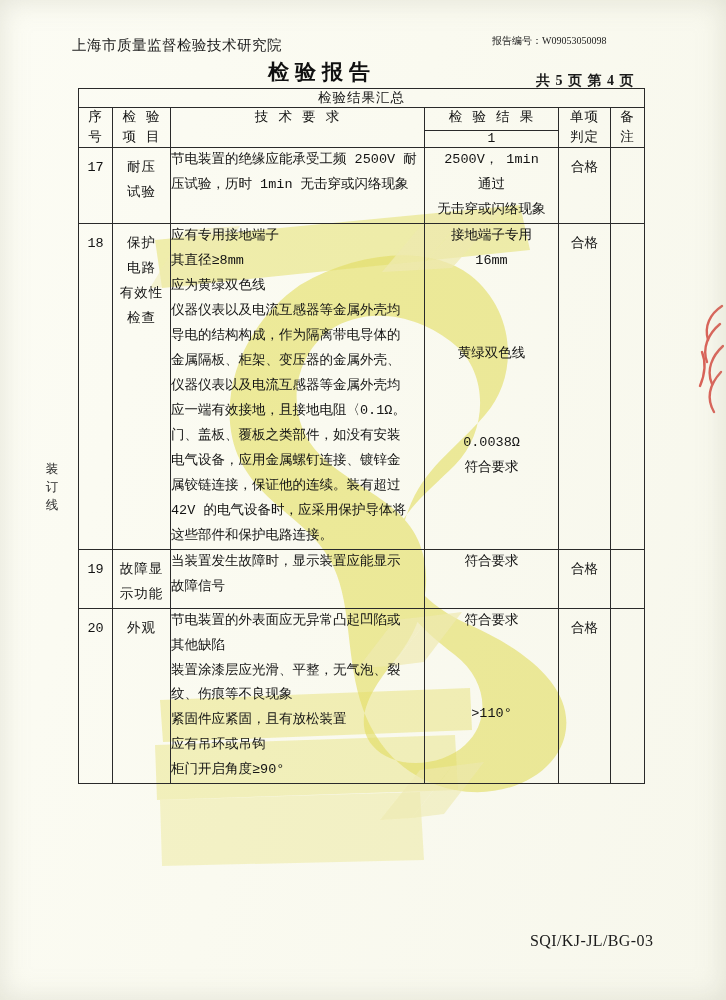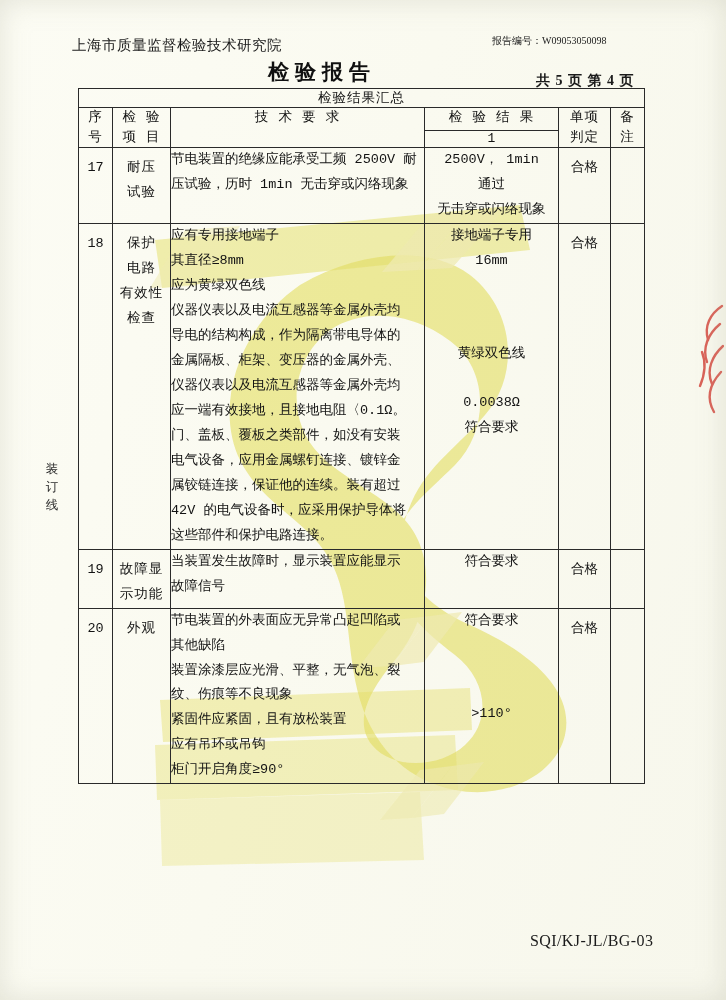--- a/index.html
+++ b/index.html
@@ -305,21 +305,21 @@
           <span class="line">门、盖板、覆板之类部件，如没有安装</span>
           <span class="line">电气设备，应用金属螺钉连接、镀锌金</span>
           <span class="line">属铰链连接，保证他的连续。装有超过</span>
           <span class="line">42V 的电气设备时，应采用保护导体将</span>
           <span class="line">这些部件和保护电路连接。</span>
         </td>
         <td class="cell res">
           <span class="line">接地端子专用</span>
           <span class="line gap-top">16mm</span>
           <span class="line" style="margin-top:68px">黄绿双色线</span>
-          <span class="line" style="margin-top:24px">0.0038Ω</span>
+          <span class="line" style="margin-top:64px">0.0038Ω</span>
           <span class="line">符合要求</span>
         </td>
         <td class="cell judge">合格</td>
         <td class="cell center"></td>
       </tr>
 
       <tr>
         <td class="cell seq">19</td>
         <td class="cell itm">
           <span class="line">故障显</span>

